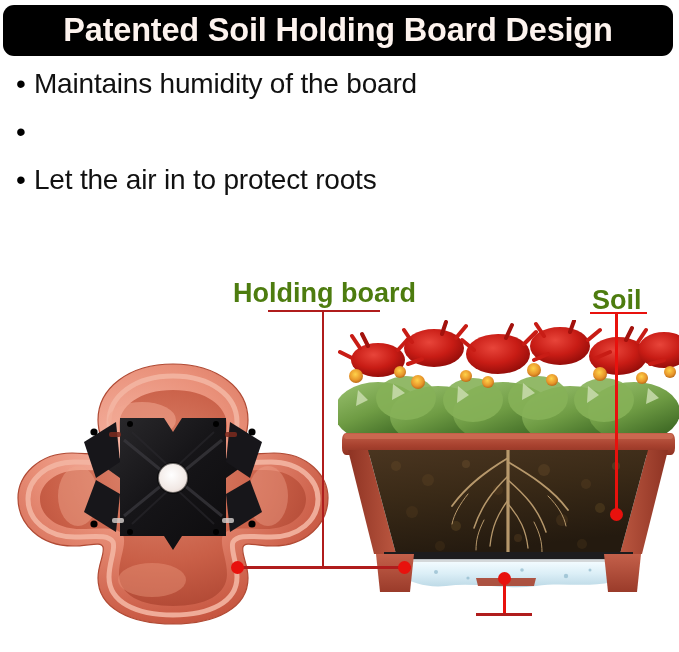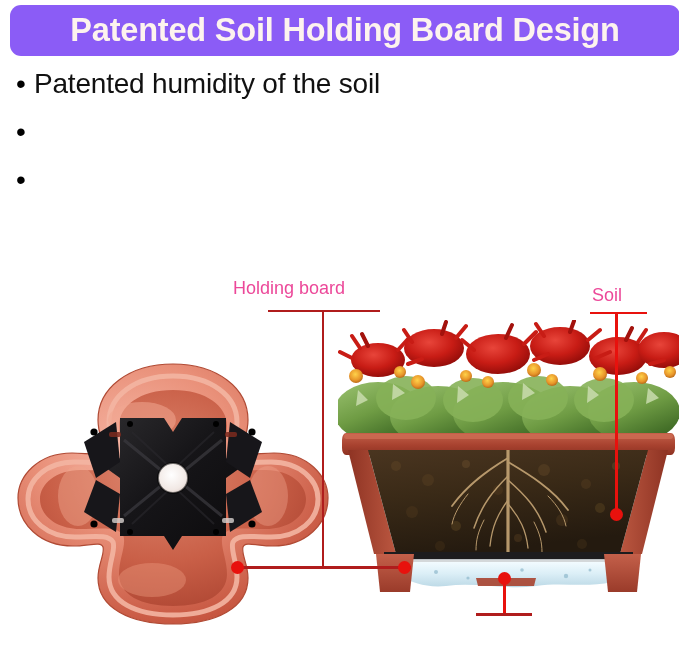--- a/index.html
+++ b/index.html
@@ -16,25 +16,25 @@
     position: relative;
     width: 679px;
     height: 652px;
     background: #ffffff;
     overflow: hidden;
   }
 
   
   #header-banner {
     position: absolute;
-    left: 10px;
+    left: 3px;
     top: 5px;
     width: 670px;
     height: 51px;
-    background: #8b5cf6;
+    background: #000000;
     border-radius: 11px;
     box-sizing: border-box;
   }
   #header-title {
     position: absolute;
     left: 0;
     top: 0;
     width: 100%;
     height: 51px;
     line-height: 51px;
@@ -79,23 +79,23 @@
     position: absolute;
     left: 0;
     top: 220px;
     width: 679px;
     height: 432px;
   }
 
   
   .callout-label {
     position: absolute;
-    font-size: 18px;
-    font-weight: normal;
-    color: #ec4899;
+    font-size: 27px;
+    font-weight: bold;
+    color: #4d7c0f;
     white-space: nowrap;
     font-family: "Liberation Sans", sans-serif;
   }
   #label-holding-board { left: 233px; top: 58px; }
   #label-soil          { left: 592px; top: 65px; }
 
   
   .leader-v { position: absolute; background: #b01c1c; }
   .leader-h { position: absolute; background: #b01c1c; }
   .leader-v.bright, .leader-h.bright { background: #e8110d; }
@@ -206,29 +206,30 @@
 <div id="page">
 
   <div id="header-banner">
     <div id="header-title">Patented Soil Holding Board Design</div>
   </div>
 
   <div id="bullet-list">
 
     <div class="bullet-row">
       <span class="bullet-dot">•</span>
-      <span class="bullet-text">Patented humidity of the soil</span>
+      <span class="bullet-text">Maintains humidity of the board</span>
     </div>
 
     <div class="bullet-row">
       <span class="bullet-dot">•</span>
     </div>
 
     <div class="bullet-row">
       <span class="bullet-dot">•</span>
+      <span class="bullet-text">Let the air in to protect roots</span>
     </div>
 
   </div>
 
   <div id="diagram">
 
     <div id="pot-topview">
       <svg class="quatrefoil" viewBox="0 0 322 270">
         <defs>
           <radialGradient id="gLobe" cx="38%" cy="32%" r="72%">

